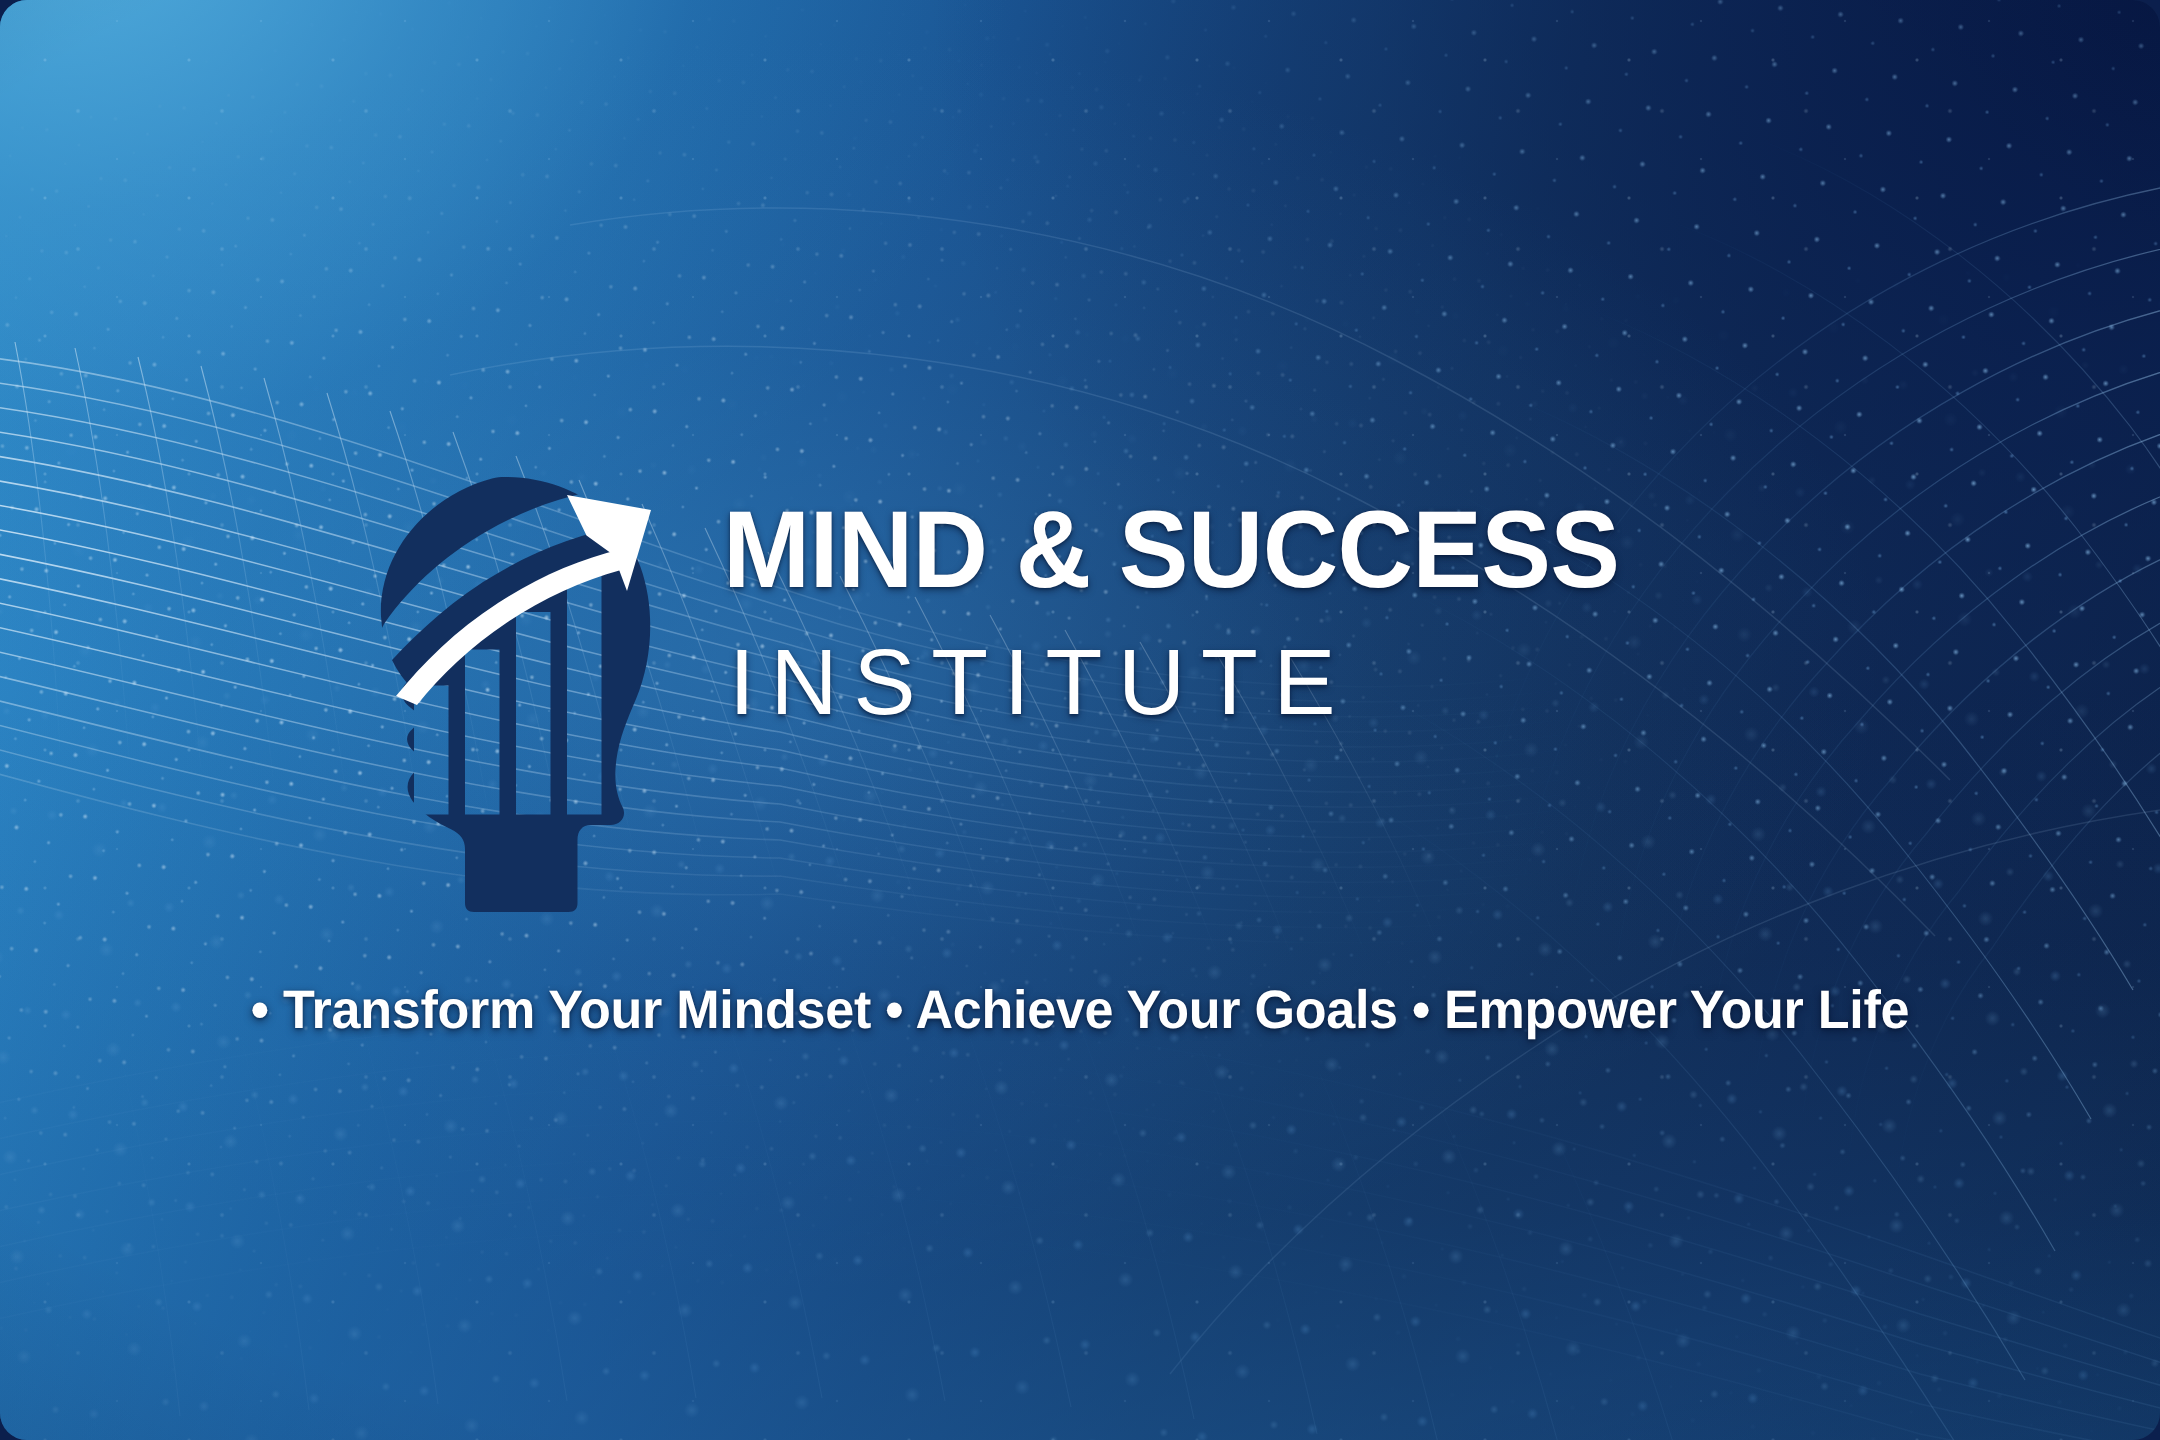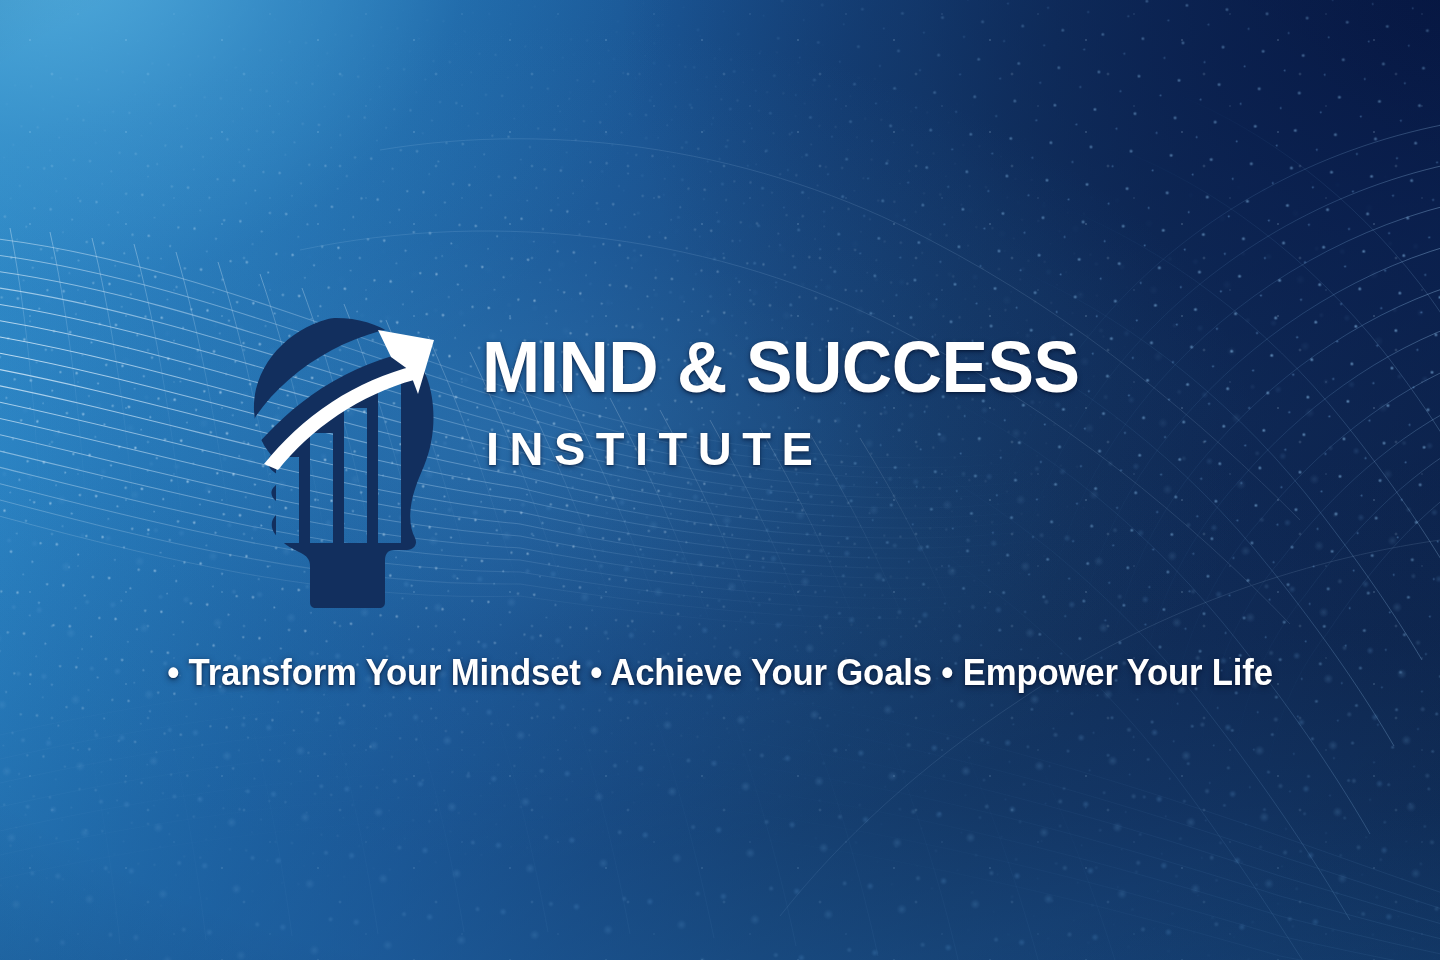--- a/index.html
+++ b/index.html
@@ -7,20 +7,21 @@
     padding: 0;
     background: #0b1f4d;
   }
   #stage {
     position: relative;
     width: 1440px;
     height: 960px;
     overflow: hidden;
     font-family: "Liberation Sans", sans-serif;
     isolation: isolate;
+    border-radius: 18px;
   }
 
   
   .bg-base {
     position: absolute;
     inset: 0;
     background:
       linear-gradient(108deg,
         #2f90cc 0%,
         #2a83c3 9%,
@@ -168,22 +169,22 @@
     transform: scaleX(0.955);
     transform-origin: left center;
     text-shadow:
       0 2px 5px rgba(2,16,44,0.55),
       0 1px 2px rgba(2,16,44,0.45);
   }
   .brand-secondary {
     margin: 22px 0 0 4px;
     color: #ffffff;
     font-family: "Liberation Sans", sans-serif;
-    font-weight: 700;
-    font-size: 47px;
+    font-weight: 400;
+    font-size: 62px;
     line-height: 1.0;
     letter-spacing: 10.5px;
     white-space: nowrap;
     text-shadow:
       0 2px 5px rgba(2,16,44,0.50),
       0 1px 2px rgba(2,16,44,0.40);
   }
 
   
   .tagline {

